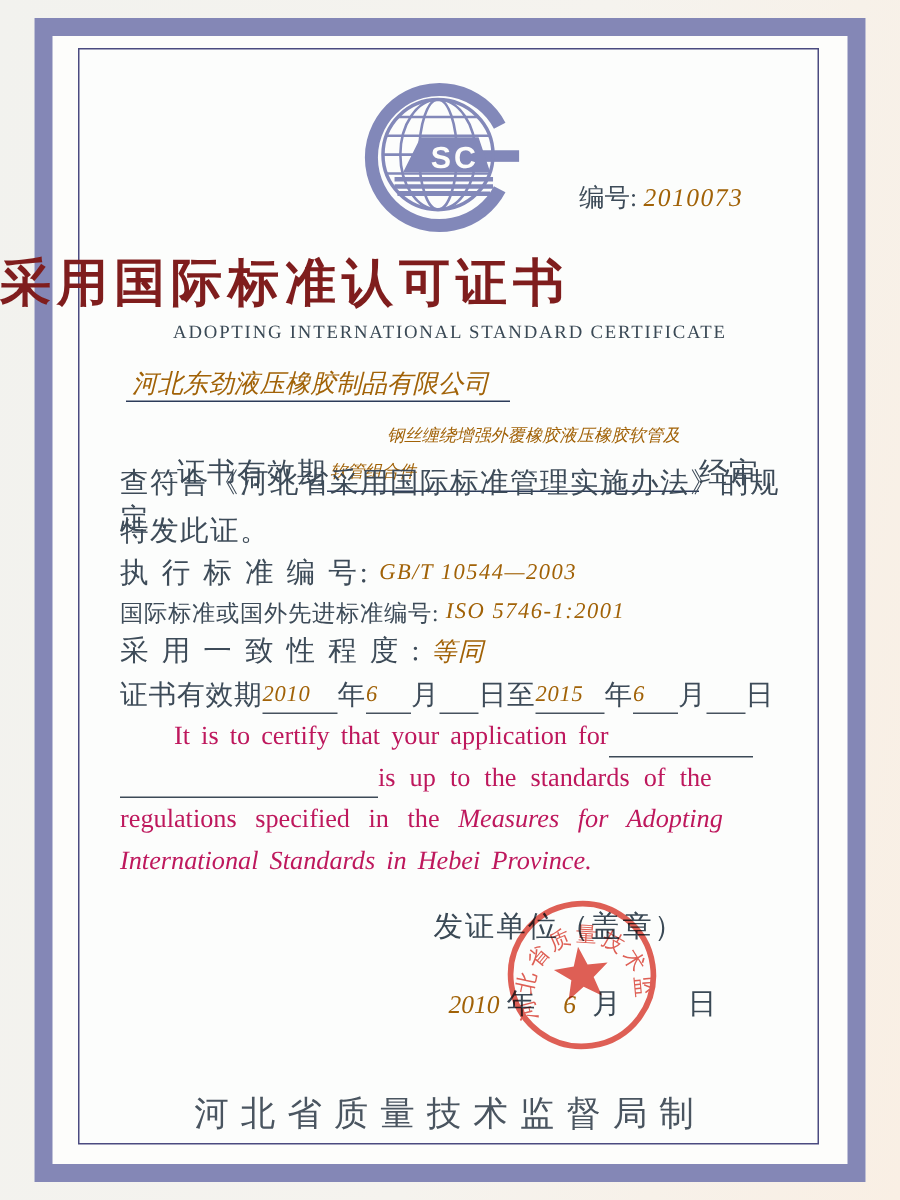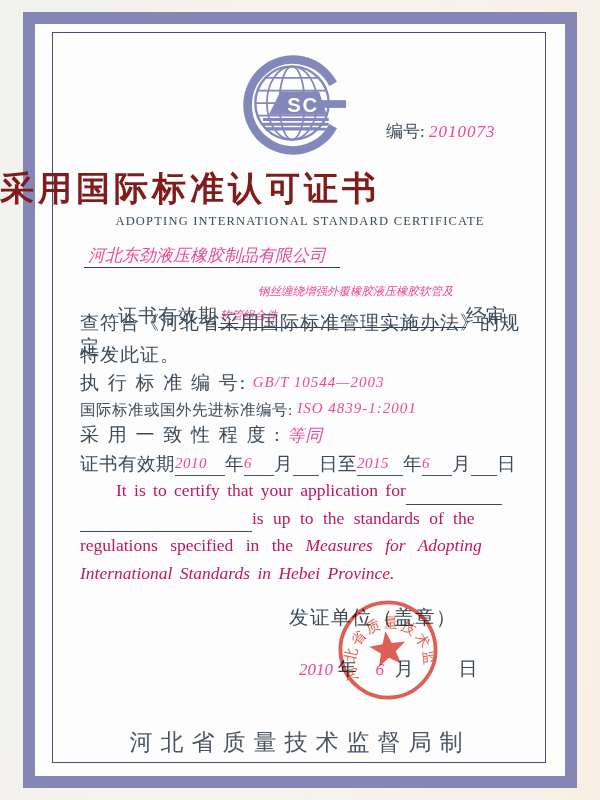--- a/index.html
+++ b/index.html
@@ -12,21 +12,21 @@
   .frame-outer{
     position:absolute;left:23px;top:12px;right:23px;bottom:12px;
     border:12px solid #8487b6;background:#fdfdfb;
   }
   .frame-inner{
     position:absolute;left:52px;top:32px;right:54px;bottom:37px;
     border:1.5px solid #4b4b80;background:#fcfdfc;
   }
   .abs{position:absolute;}
   .hw{ 
-    font-style:italic;color:#ec4899;
+    font-style:italic;color:#a16207;
     font-family:"Liberation Serif","DejaVu Serif",serif;
   }
   .ul{display:inline-block;border-bottom:1.5px solid #46525e;text-align:left;vertical-align:bottom;}
   .serial{left:386px;top:120px;font-size:17px;}
   .serial .hw{font-size:17px;letter-spacing:1px;}
   .title{left:0;right:0;top:166px;text-align:left;font-size:34px;font-weight:bold;
          letter-spacing:4px;color:#7f1d1d;}
   .subtitle{left:0;right:0;top:214px;text-align:center;font-size:12.5px;
             letter-spacing:1.2px;color:#3a4955;}
   .company{left:84px;top:244px;font-size:17px;}
@@ -107,21 +107,21 @@
 </div>
 <div class="abs bodyline" style="top:311px;">查符合《河北省采用国际标准管理实施办法》的规定，</div>
 <div class="abs bodyline" style="top:343px;">特发此证。</div>
 
 <div class="abs bodyline" style="top:371px;">
   <span class="lbl-spaced">执 行 标 准 编 号:</span>
   <span class="hw hw-val">GB/T 10544—2003</span>
 </div>
 <div class="abs bodyline small" style="top:398px;">
   <span>国际标准或国外先进标准编号:</span>
-  <span class="hw hw-val">ISO 4839-1:2001</span>
+  <span class="hw hw-val">ISO 5746-1:2001</span>
 </div>
 <div class="abs bodyline" style="top:423px;">
   <span class="lbl-spaced">采 用 一 致 性 程 度 :</span>
   <span class="hw" style="font-size:17px;">等同</span>
 </div>
 
 <div class="abs bodyline validity" style="top:451px;white-space:nowrap;">
   <span>证书有效期</span><span class="ul hw" style="width:50px;">2010</span><span>年</span><span class="ul hw" style="width:30px;">6</span><span>月</span><span class="ul" style="width:26px;"></span><span>日</span><span>至</span><span class="ul hw" style="width:46px;">2015</span><span>年</span><span class="ul hw" style="width:30px;">6</span><span>月</span><span class="ul" style="width:26px;"></span><span>日</span>
 </div>
 

